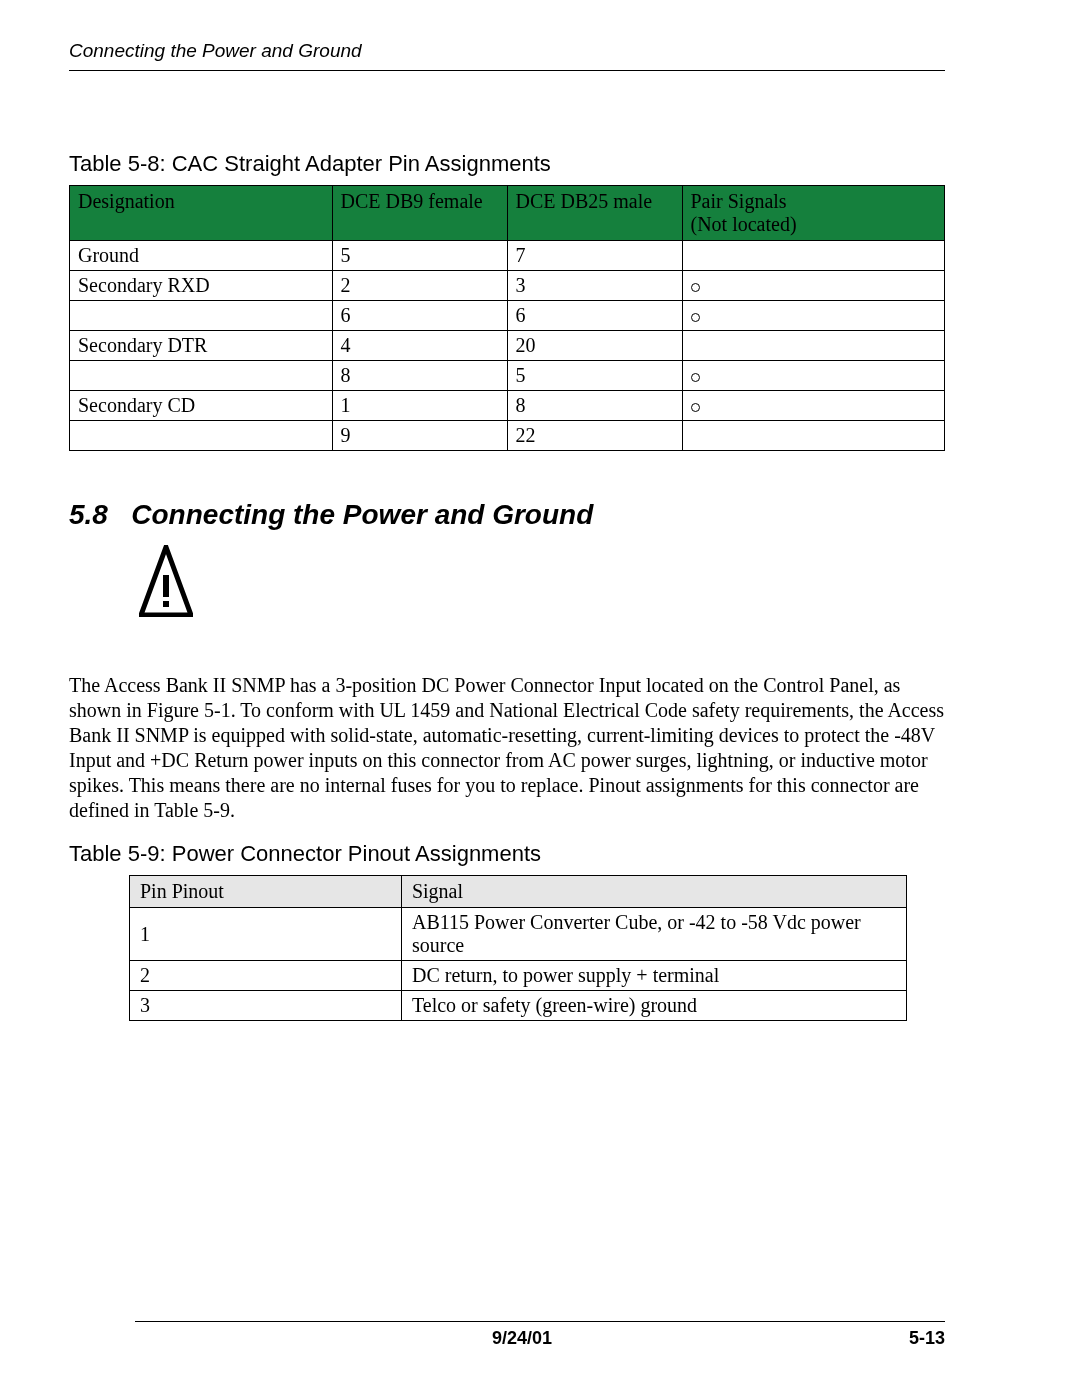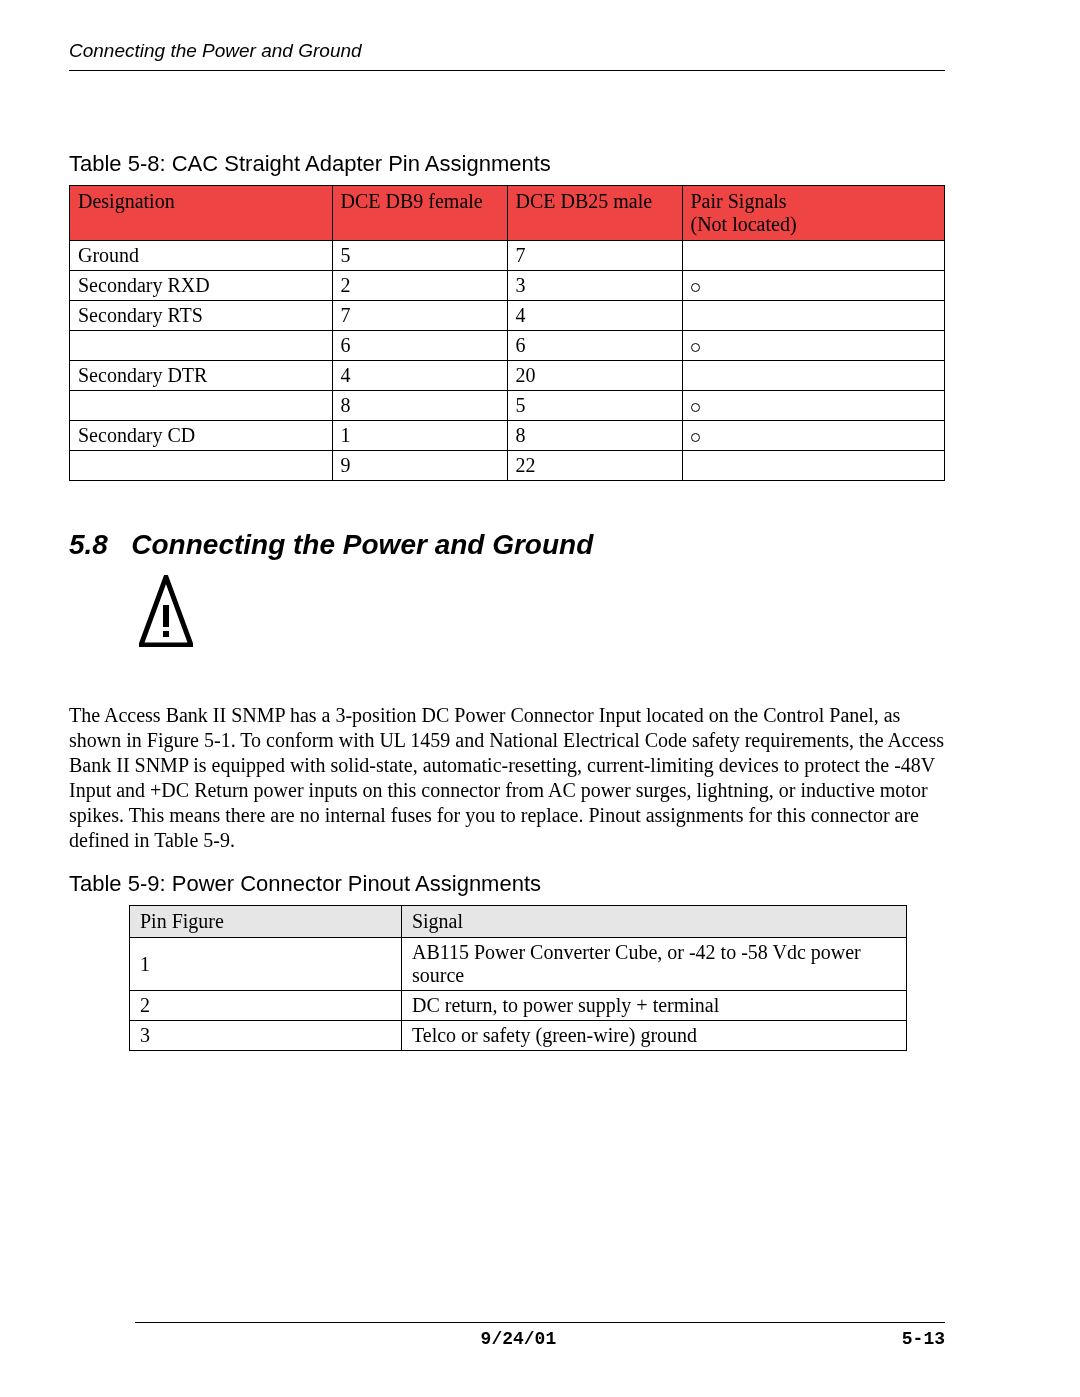--- a/index.html
+++ b/index.html
@@ -36,21 +36,21 @@
     margin: 0 0 8px 0;
   }
   table {
     border-collapse: collapse;
     width: 100%;
     font-size: 20px;
   }
   table.pin-table th {
     text-align: left;
     font-weight: normal;
-    background: #ef4444;
+    background: #15803d;
     border: 1.5px solid #000;
     padding: 4px 8px;
     vertical-align: top;
     margin-left: 30px;
   }
   table.pin-table td {
     border: 1.5px solid #000;
     padding: 3px 8px;
     vertical-align: top;
   }
@@ -123,21 +123,21 @@
     right: 135px;
     bottom: 48px;
   }
   .footer hr {
     border: none;
     border-top: 1px solid #000;
     margin: 0 0 6px 0;
   }
   .footer-row {
     display: flex;
-    font-family: Liberation Mono, monospace;
+    font-family: Liberation Sans, sans-serif;
     font-weight: bold;
     font-size: 18px;
   }
   .footer-row .date { flex: 1; text-align: center; }
   .footer-row .pg   { flex: 0 0 auto; }
 </style>
 </head>
 <body>
 
 <div class="page">
@@ -171,26 +171,20 @@
           <td>7</td>
           <td></td>
         </tr>
         <tr>
           <td>Secondary RXD</td>
           <td>2</td>
           <td>3</td>
           <td><span class="circle-mark"></span></td>
         </tr>
         <tr>
-          <td>Secondary RTS</td>
-          <td>7</td>
-          <td>4</td>
-          <td></td>
-        </tr>
-        <tr>
           <td></td>
           <td>6</td>
           <td>6</td>
           <td><span class="circle-mark"></span></td>
         </tr>
         <tr>
           <td>Secondary DTR</td>
           <td>4</td>
           <td>20</td>
           <td></td>
@@ -235,21 +229,21 @@
 
   <div class="table-caption">Table 5-9: Power Connector Pinout Assignments</div>
   <div class="table2-wrap">
     <table class="power-table">
       <colgroup>
         <col style="width:35%">
         <col style="width:65%">
       </colgroup>
       <thead>
         <tr>
-          <th>Pin Figure</th>
+          <th>Pin Pinout</th>
           <th>Signal</th>
         </tr>
       </thead>
       <tbody id="t2-body">
           <tr>
             <td>1</td>
             <td>AB115 Power Converter Cube, or -42 to -58 Vdc power source</td>
           </tr>
           <tr>
             <td>2</td>

